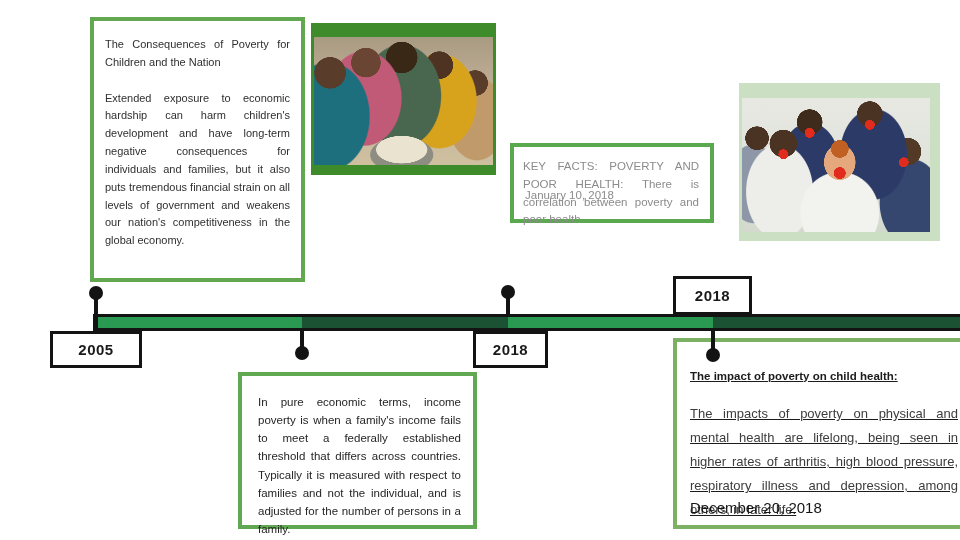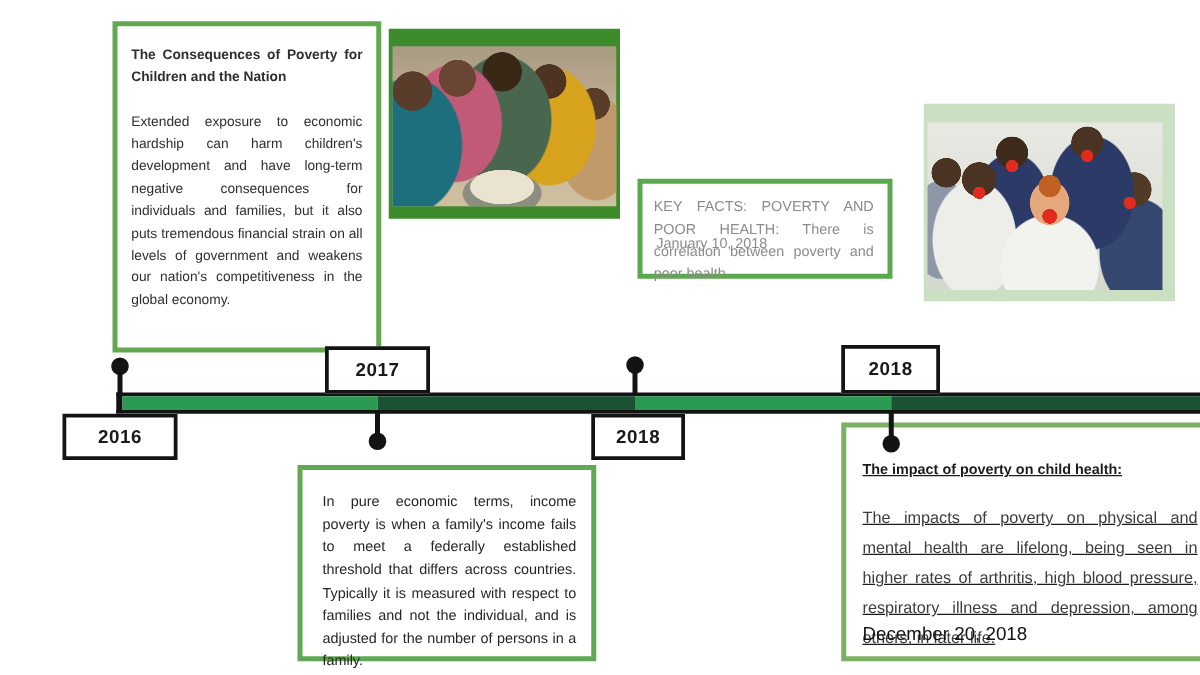--- a/index.html
+++ b/index.html
@@ -10,21 +10,21 @@
     overflow:hidden; margin:0 auto;
   }
 
   
   .gbox { position:absolute; background:#ffffff; }
   .box-consequences {
     left:90px; top:17px; width:215px; height:265px;
     border:4px solid #62a850; padding:15px 11px 8px 11px;
     font-size:11px; line-height:1.62; color:#2f2f2f; text-align:justify;
   }
-  .box-consequences .title { margin-bottom:18px;font-weight:bold; }
+  .box-consequences .title { margin-bottom:18px; }
   .box-keyfacts {
     left:510px; top:143px; width:204px; height:80px;
     border:4px solid #5ba94e; padding:11px 11px 8px 9px;
     font-size:11.5px; line-height:1.55; color:#8b8b8b; text-align:justify;
   }
   .box-keyfacts .date { position:absolute; left:11px; bottom:14px; text-align:left; }
   .box-income {
     left:238px; top:372px; width:239px; height:157px;
     border:4px solid #60a851; padding:17px 12px 8px 16px;
     font-size:11.5px; line-height:1.58; color:#262626; text-align:justify;
@@ -159,18 +159,17 @@
 
   <div class="stem m2014-stem"></div>
   <div class="dot  m2014-dot"></div>
   <div class="stem m2017-stem"></div>
   <div class="dot  m2017-dot"></div>
   <div class="stem m2018a-stem"></div>
   <div class="dot  m2018a-dot"></div>
   <div class="stem m2018b-stem"></div>
   <div class="dot  m2018b-dot"></div>
 
-  <div class="yearbox y2014">2016</div>
-  <div class="yearbox y2017">2017</div>
+  <div class="yearbox y2014">2005</div>
   <div class="yearbox y2018a">2018</div>
   <div class="yearbox y2018b">2018</div>
 
 </div>
 
 </body></html>

